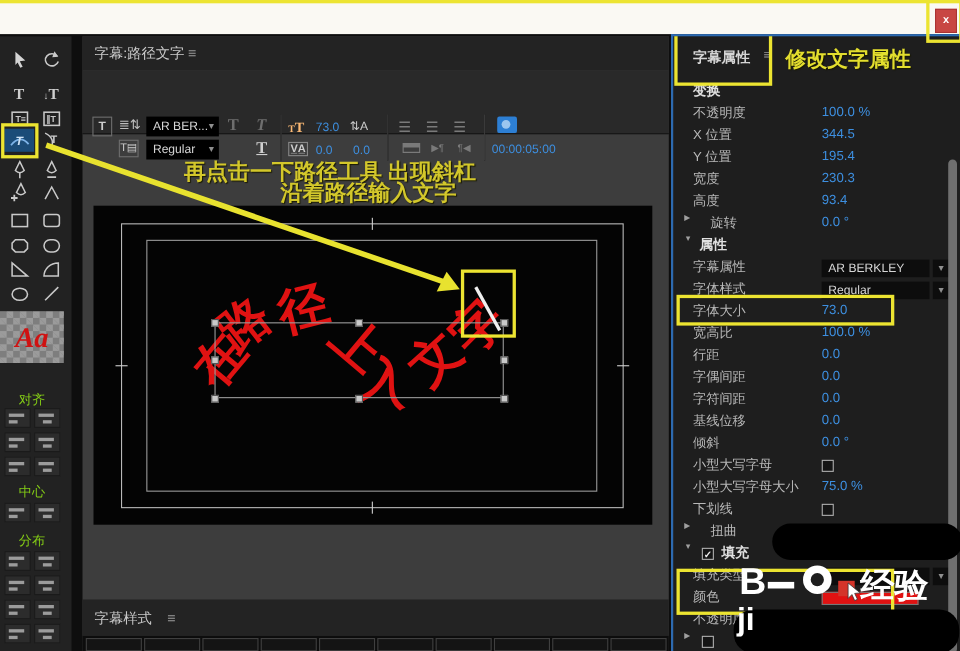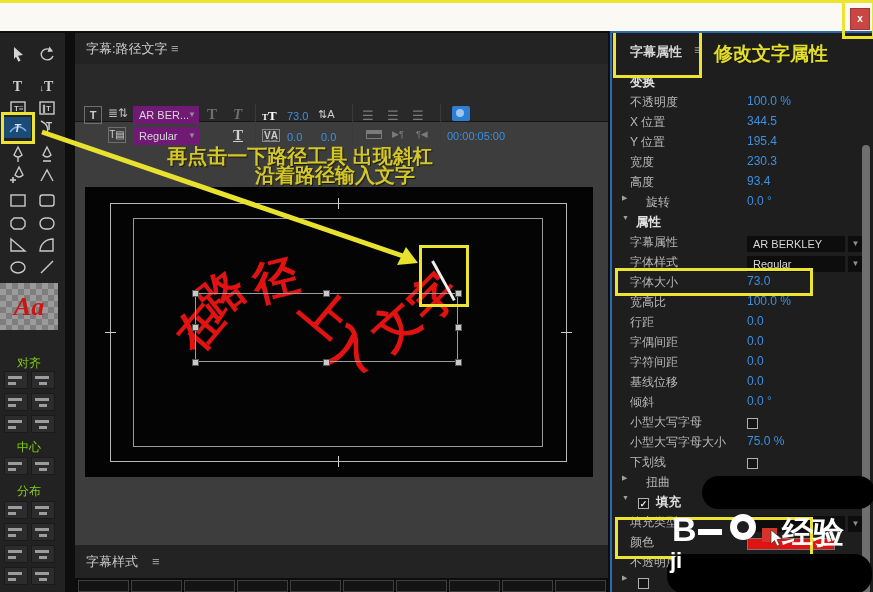--- a/index.html
+++ b/index.html
@@ -40,21 +40,21 @@
   
   .center { position:absolute; left:75px; top:33px; width:533px; height:559px; background:#3d3d3d;padding-left:44px; }
   .c-header { position:absolute; left:0; top:0; width:533px; height:31px; background:#232323;
               color:#cccccc; font:13px "Liberation Sans",sans-serif; line-height:31px; }
   .c-header .menu { position:absolute; left:96px; color:#9a9a9a; cursor:pointer; }
   .c-title { position:absolute; left:11px; }
   .format-bar { position:absolute; left:0; top:31px; width:533px; height:58px;
                 background:#292929; border-bottom:1px solid #161616; }
   .fb { position:absolute; color:#8a8a8a; font:11px "Liberation Sans",sans-serif; }
   .fb-box { border:1px solid #6e6e6e; text-align:center; color:#cdcdcd; }
-  .dd { position:absolute; width:66px; height:18px; background:#701a75; color:#d6d6d6;
+  .dd { position:absolute; width:66px; height:18px; background:#000000; color:#d6d6d6;
         font:11px "Liberation Sans",sans-serif; line-height:18px; padding-left:6px; cursor:pointer; }
   .dd .chev { position:absolute; right:3px; top:0; color:#8f8f8f; font-size:8px; line-height:18px; }
   .blue { color:#3d8fe0 !important; }
   .vdiv { position:absolute; top:40px; width:1px; height:42px; background:#161616;
           border-right:1px solid #3a3a3a; }
   .canvas { position:absolute; left:10px; top:154px; width:508px; height:290px; background:#040404; }
   .safe { position:absolute; border:1px solid #b9b9b9; }
   .tick { position:absolute; background:#cfcfcf; }
   .sel-box { position:absolute; left:110px; top:106px; width:263px; height:69px;
              border:1px solid #9c9c9c; }
@@ -316,21 +316,21 @@
       <div class="dd" style="left:58px;top:63px;">
         <span>Regular</span><span class="chev">▼</span>
       </div>
 
       <span class="fb" style="left:132px;top:42px;font:bold 15px 'Liberation Serif',serif;color:#6e6e6e;">T</span>
       <span class="fb" style="left:158px;top:42px;font:bold italic 15px 'Liberation Serif',serif;color:#6e6e6e;">T</span>
       <span class="fb" style="left:158px;top:63px;font:bold 15px 'Liberation Serif',serif;color:#d0d0d0;text-decoration:underline;">T</span>
 
       <div class="vdiv" style="left:180px;"></div>
 
-      <span class="fb" style="left:187px;top:44px;color:#ffffff;font:bold 13px 'Liberation Serif',serif;"><small style="font-size:9px;">T</small>T</span>
+      <span class="fb" style="left:187px;top:44px;color:#fdba74;font:bold 13px 'Liberation Serif',serif;"><small style="font-size:9px;">T</small>T</span>
       <span class="fb blue" style="left:212px;top:46px;">73.0</span>
       <span class="fb" style="left:187px;top:65px;color:#cdcdcd;font:bold 10px 'Liberation Sans',sans-serif;border:1px solid #888;padding:0 1px;">V̲A̲</span>
       <span class="fb blue" style="left:212px;top:67px;">0.0</span>
       <span class="fb" style="left:243px;top:44px;color:#cdcdcd;font-size:11px;">⇅A</span>
       <span class="fb blue" style="left:246px;top:67px;">0.0</span>
 
       <div class="vdiv" style="left:277px;"></div>
 
       <span class="fb" style="left:287px;top:44px;font-size:13px;color:#7a7a7a;">☰</span>
       <span class="fb" style="left:312px;top:44px;font-size:13px;color:#7a7a7a;">☰</span>
@@ -523,21 +523,21 @@
 
     <div class="wm wm-blob" style="left:90px;top:443px;width:173px;height:33px;"></div>
     <div class="wm wm-txt" style="left:60px;top:477px;">B</div>
     <div class="wm" style="left:86px;top:496px;width:24px;height:6px;background:#fff;"></div>
     <div class="wm" style="left:118px;top:481px;width:26px;height:26px;border-radius:50%;background:#fff;">
       <span style="position:absolute;left:7px;top:7px;width:12px;height:12px;border-radius:50%;background:#1e1e1e;"></span>
     </div>
     <div class="wm" style="left:150px;top:495px;width:15px;height:14px;background:#d4342a;"></div>
     <div class="wm wm-txt" style="left:170px;top:479px;font-size:31px;">经验</div>
     <div class="wm wm-blob" style="left:55px;top:521px;width:205px;height:40px;"></div>
-    <div class="wm wm-txt" style="left:58px;top:515px;font-size:22px;">ji</div>
+    <div class="wm wm-txt" style="left:58px;top:515px;font-size:29px;">ji</div>
     <svg class="wm" style="left:158px;top:496px;" width="14" height="18">
       <path d="M1 1 L1 15 L4.5 11.5 L7 17 L9.5 15.8 L7 10.5 L12 10 Z" fill="#fff" stroke="#333" stroke-width="0.7"></path>
     </svg>
   <div class="hlring" style="left: 3px; top: 235px; width: 198px; height: 28px;"></div>
       <div class="hlring" style="left: 3px; top: 484px; width: 198px; height: 42px;"></div>
     </div>
 
   <div class="ring" style="left:1px;top:112px;width:34px;height:32px;"></div>
   <div class="ring" style="left:842px;top:-3px;width:33px;height:42px;"></div>
 

